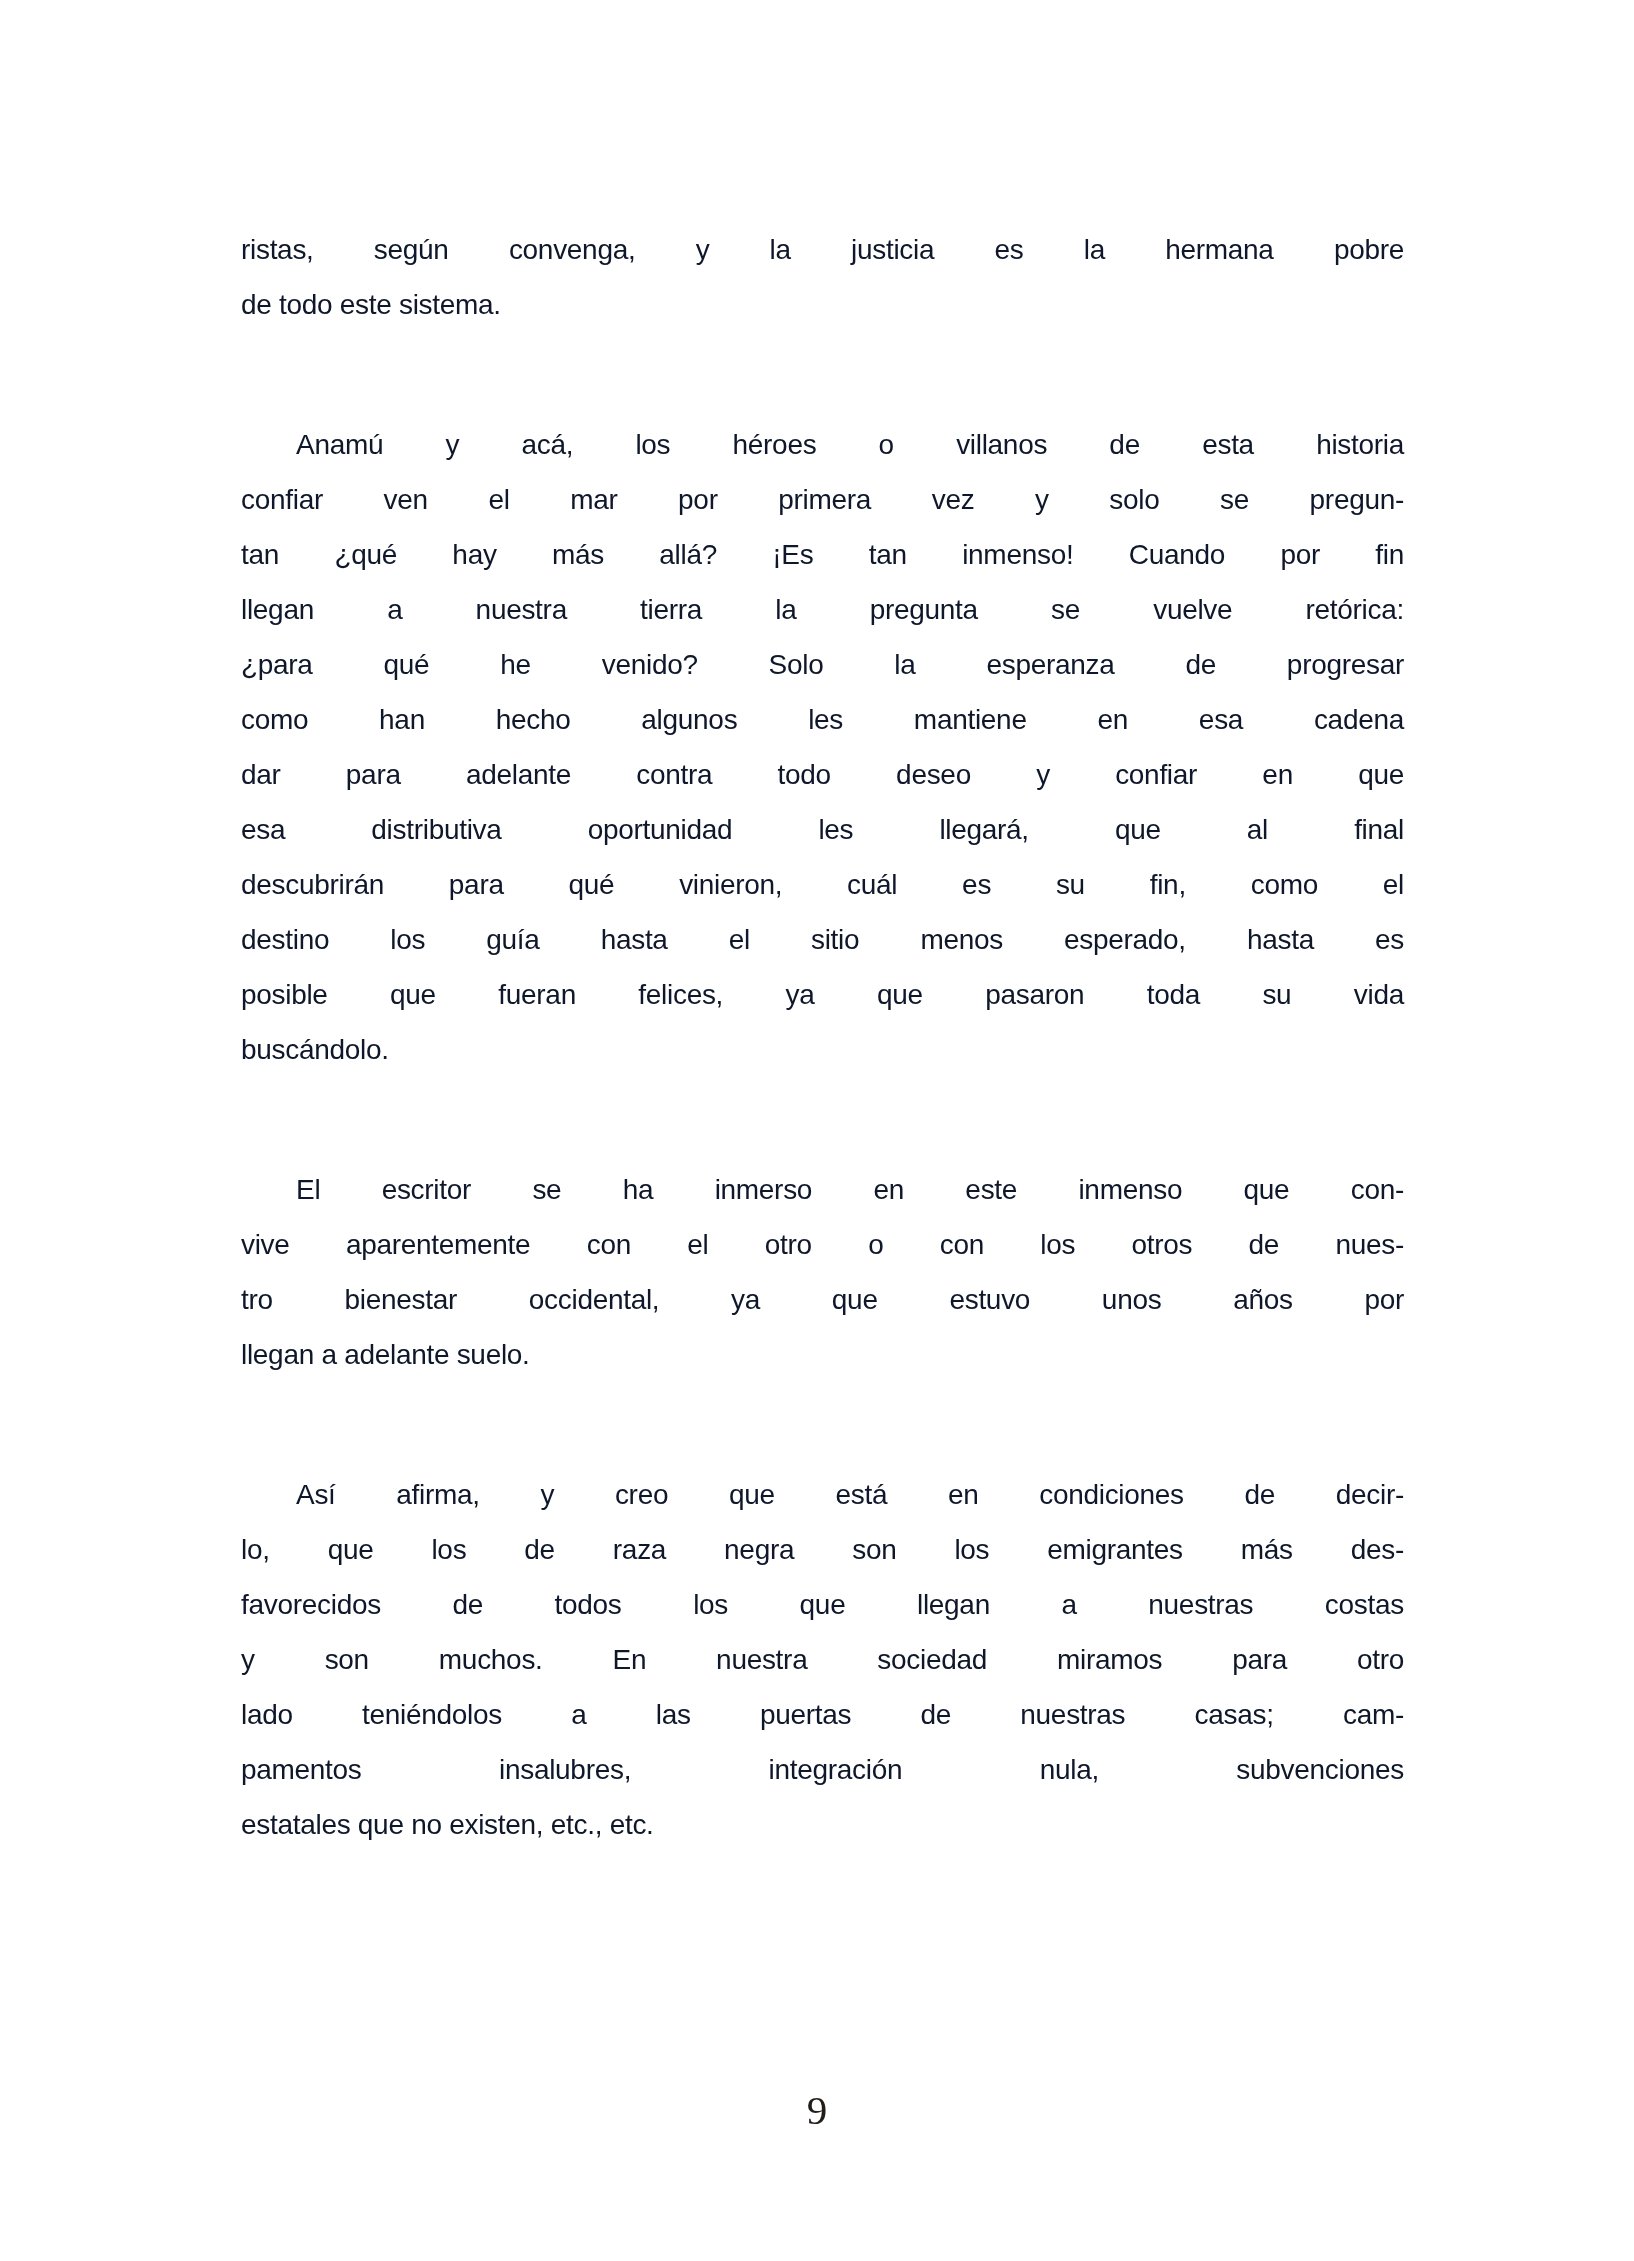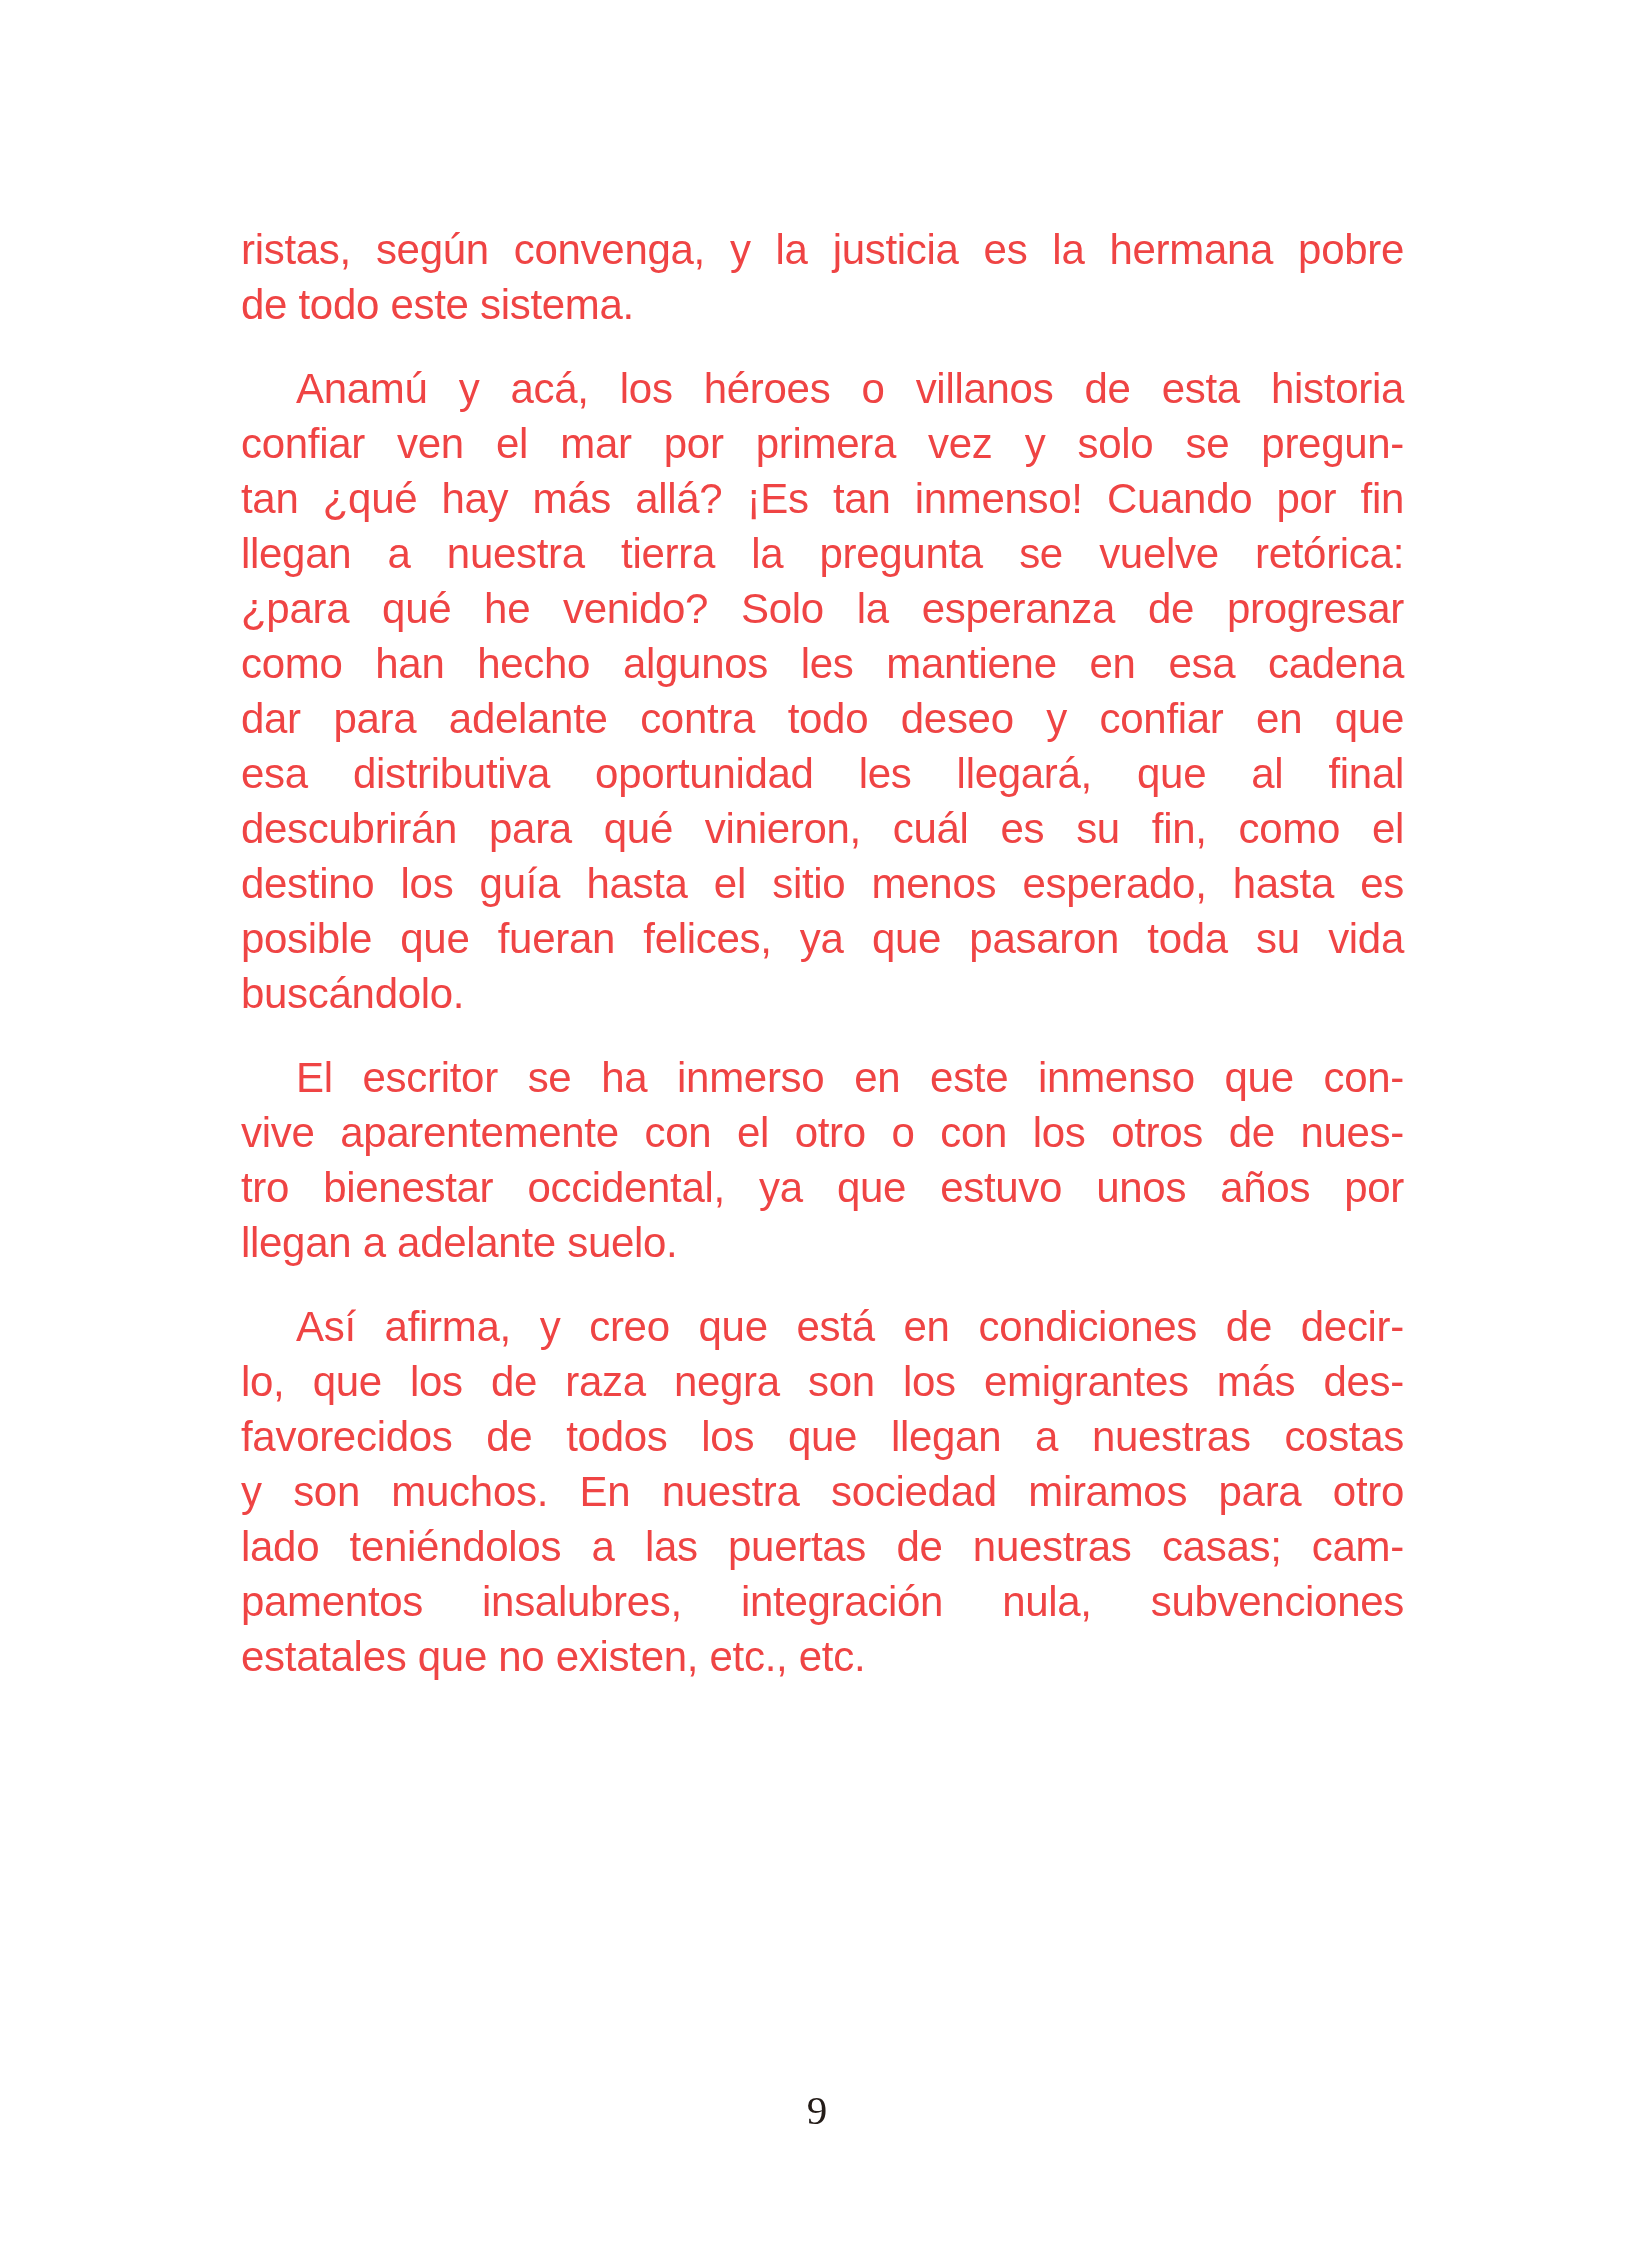--- a/index.html
+++ b/index.html
@@ -17,27 +17,27 @@
   .page {
     position: absolute;
     inset: 0;
     background: #ffffff;
   }
   .text-block {
     position: absolute;
     left: 241px;
     top: 222px;
     width: 1163px;
-    color: #ef4444;
-    font-size: 42px;
+    color: #0f172a;
+    font-size: 28px;
     line-height: 55px;
     letter-spacing: -0.3px;
   }
   .para { margin: 0; }
-  .para + .para { margin-top: 29px; }
+  .para + .para { margin-top: 85px; }
   .para.indent .line:first-child { text-indent: 55px; }
   .line {
     text-align: justify;
     text-align-last: justify;
     text-justify: inter-word;
     white-space: normal;
   }
   .line.last {
     text-align-last: left;
   }

